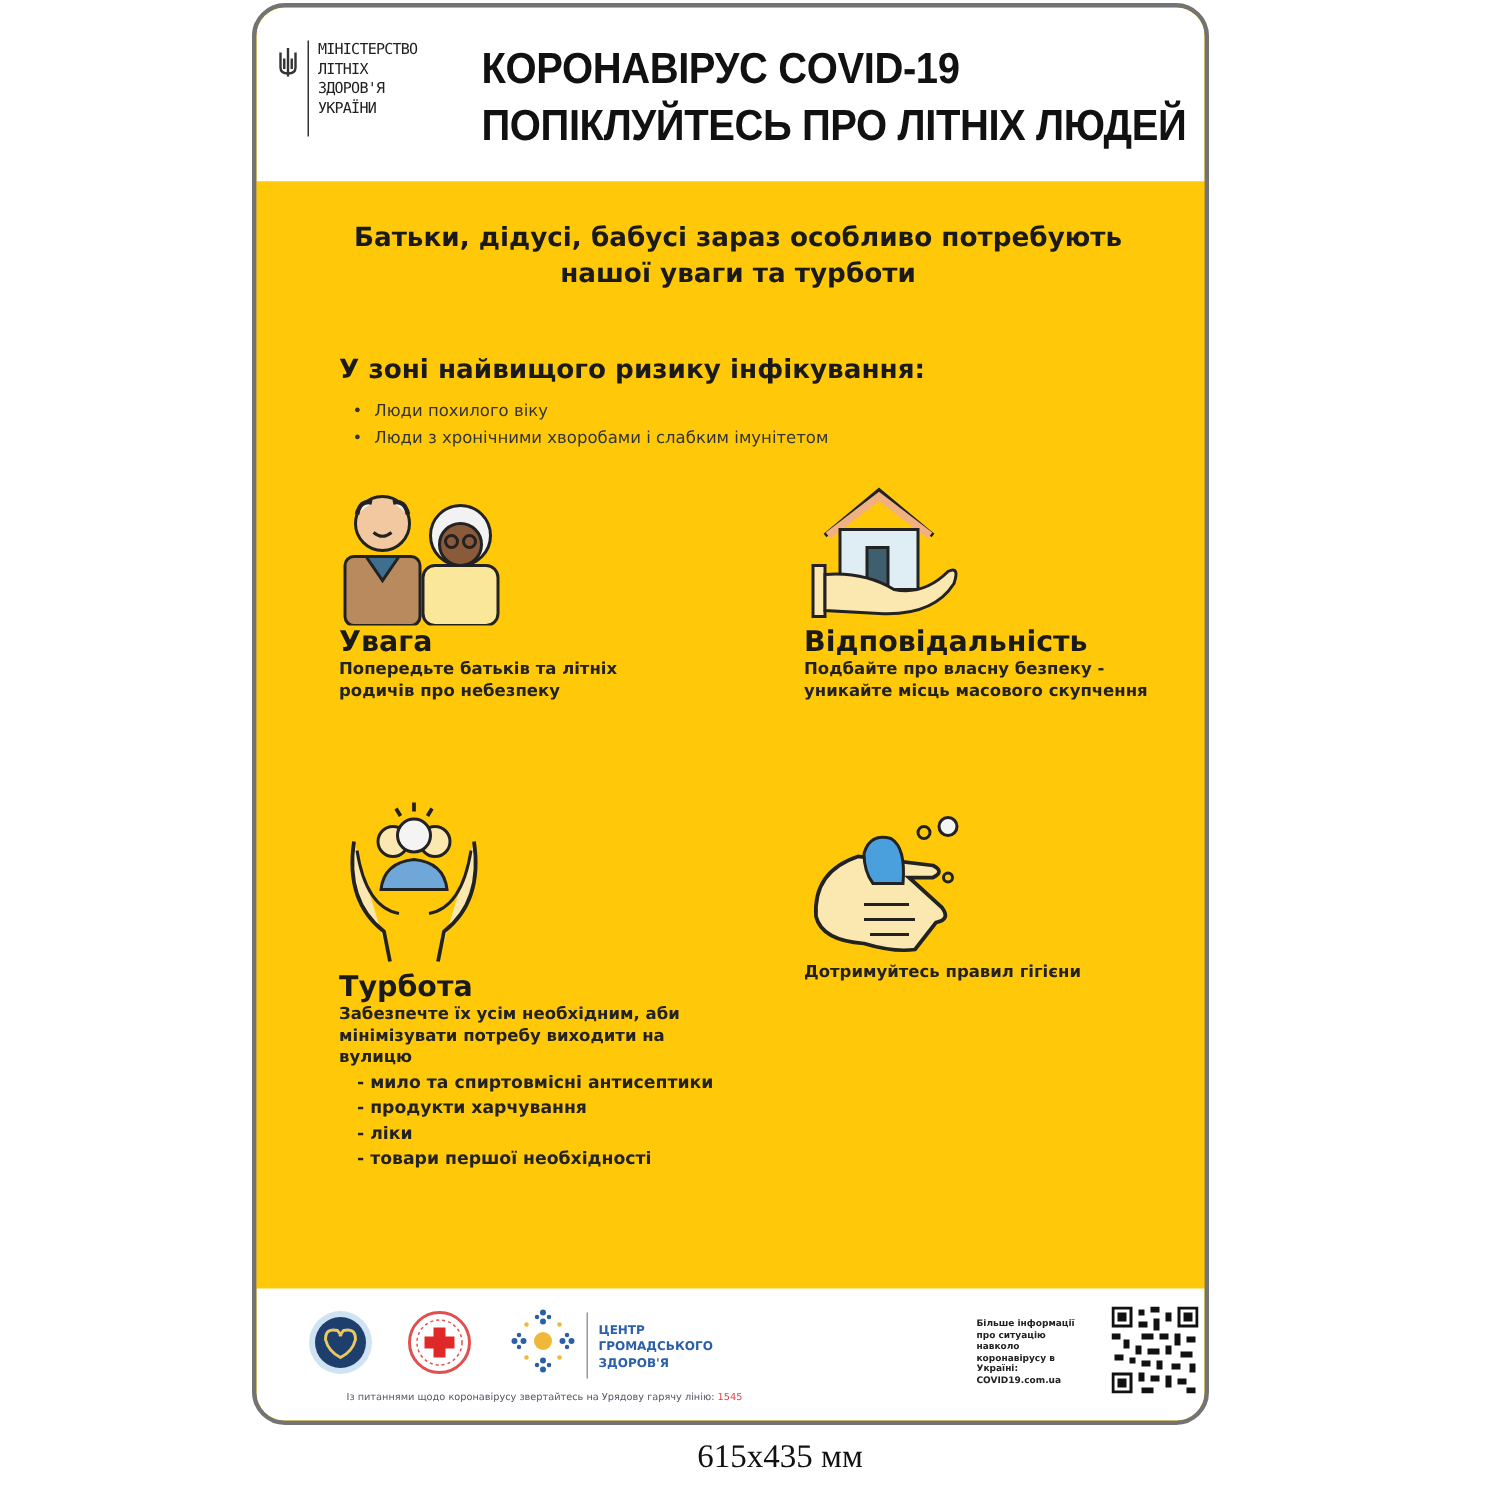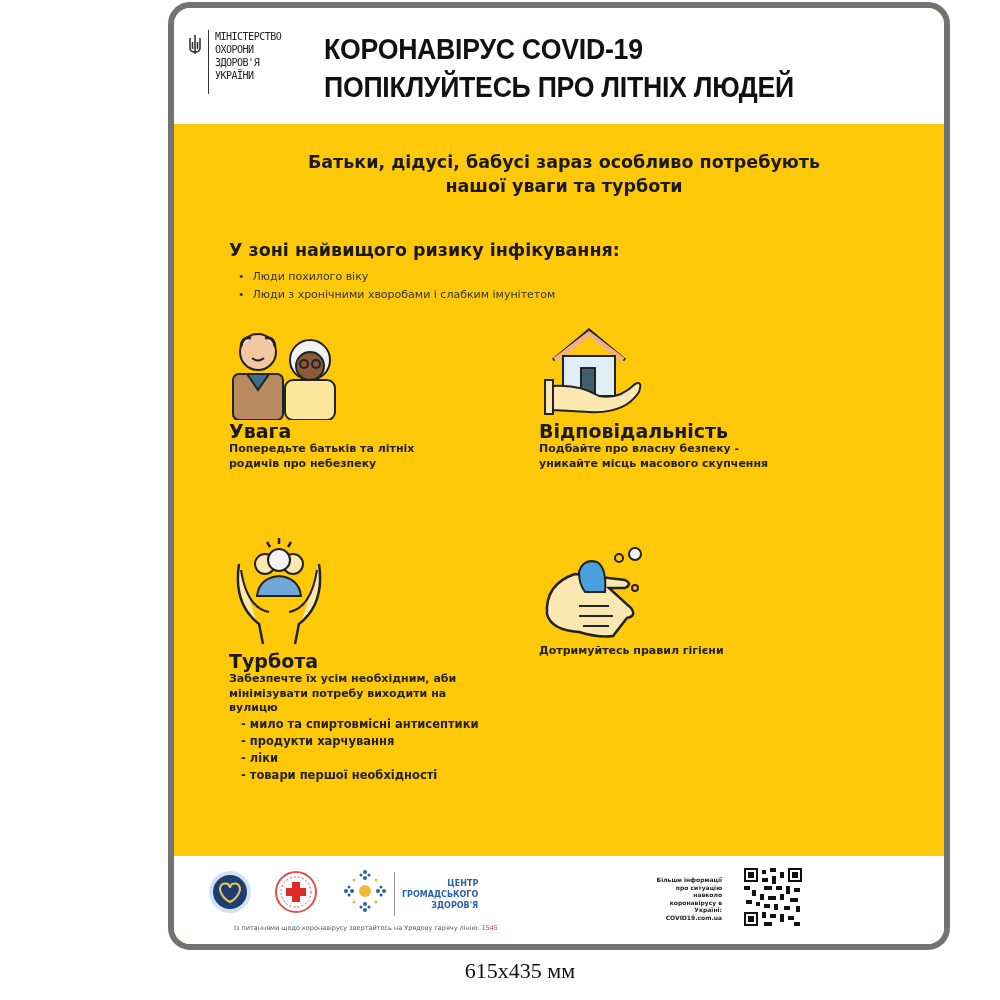--- a/index.html
+++ b/index.html
@@ -1,20 +1,20 @@
 <!DOCTYPE html>
 <html><head>
 <meta charset="utf-8">
 <style>
   html, body { margin:0; padding:0; background:#ffffff; }
   body { width:1000px; height:1000px; position:relative; overflow:hidden; font-family:"DejaVu Sans", sans-serif; }
-  .poster { position:absolute; left:168px; top:2px; width:782px; height:948px; box-sizing:border-box;
-            border:6px solid #737373; border-radius:22px; background:#ffc90a; overflow:hidden; }
+  .poster { position:absolute; left:168px; top:2px; width:638px; height:948px; box-sizing:border-box;
+            border:3px solid #737373; border-radius:22px; background:#ffc90a; overflow:hidden; }
   .header { position:absolute; left:0; top:0; right:0; height:116px; background:#ffffff; }
-  .footer { position:absolute; left:0; bottom:0; right:0; height:88px; background:#ffffff;text-align:right; }
+  .footer { position:absolute; left:0; bottom:0; right:0; height:88px; background:#ffffff; }
   .yellow { position:absolute; left:0; top:116px; right:0; bottom:88px; background:#ffc90a; }
 
   .moh { position:absolute; left:14px; top:22px; display:flex; align-items:flex-start; }
   .trident { width:14px; height:22px; margin-top:4px; }
   .moh-divider { width:1px; height:64px; background:#333; margin:0 6px 0 6px; }
   .moh-text { font-family:"DejaVu Sans Mono", monospace; font-size:10px; line-height:13px; color:#222; letter-spacing:-0.5px; }
   .title { position:absolute; left:150px; top:22px; font-family:"Liberation Sans", sans-serif; font-weight:bold; font-size:29px; line-height:38px; color:#111; letter-spacing:-0.3px; transform:scaleX(0.92); transform-origin:left top; white-space:nowrap; }
 
   .lead { position:absolute; left:0; right:0; top:26px; text-align:center; font-family:"DejaVu Sans", sans-serif; font-weight:bold; font-size:17.5px; line-height:24px; color:#1a1a1a;margin-left:10px; }
   .risk-title { position:absolute; left:55px; top:116px; font-weight:bold; font-size:17.5px; color:#1a1a1a; }
@@ -44,21 +44,21 @@
 
 <div class="poster">
   <div class="header">
     <div class="moh">
       <svg class="trident" viewBox="0 0 14 22">
         <path d="M7 1 L7 20 M2 4 L2 14 Q2 18 7 18 Q12 18 12 14 L12 4 M4.5 8 L4.5 15 M9.5 8 L9.5 15" stroke="#333" stroke-width="1.6" fill="none"></path>
       </svg>
       <div class="moh-divider"></div>
       <div class="moh-text">
         <div>МІНІСТЕРСТВО</div>
-        <div>ОХОРОНИ</div>
+        <div>ЛІТНІХ</div>
         <div>ЗДОРОВ'Я</div>
         <div>УКРАЇНИ</div>
       </div>
     </div>
     <div class="title">
       <div>КОРОНАВІРУС COVID-19</div>
       <div>ПОПІКЛУЙТЕСЬ ПРО ЛІТНІХ ЛЮДЕЙ</div>
     </div>
   </div>
 

